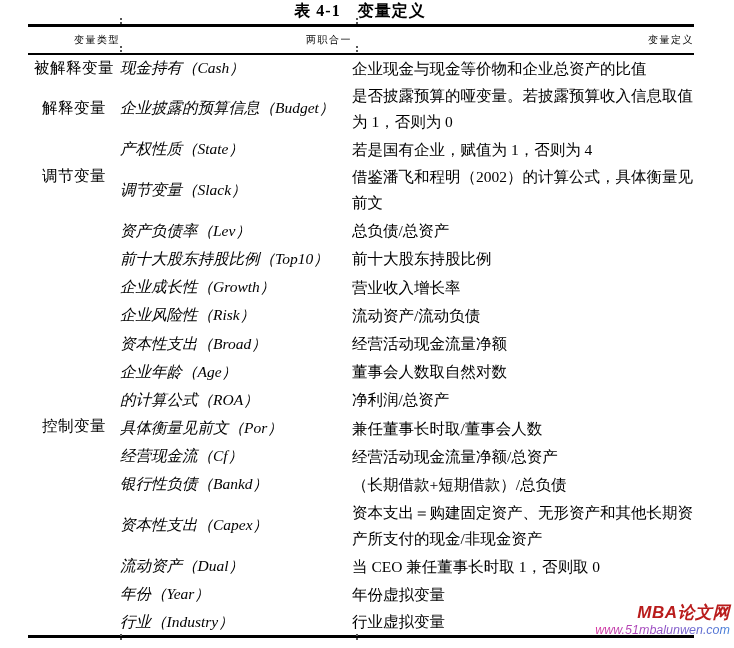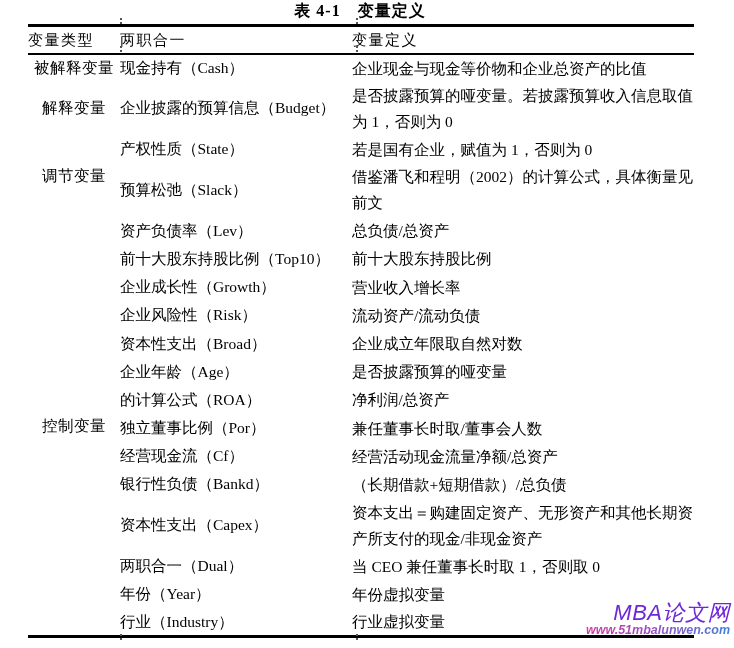--- a/index.html
+++ b/index.html
@@ -29,66 +29,66 @@
     left: 28px;
     top: 24px;
     width: 666px;
     border-collapse: collapse;
     table-layout: fixed;
     border-top: 3px solid #000;
     border-bottom: 3px solid #000;
   }
   table.vars th {
     font-weight: normal;
-    font-size: 15px;
+    font-size: 10px;
     letter-spacing: 1.5px;
     height: 26px;
     border-bottom: 2px solid #000;
     vertical-align: middle;
-    text-align: left;
+    text-align: right;
     padding: 0;
   }
   table.vars td {
     font-size: 15.5px;
     vertical-align: middle;
     padding: 0;
     margin-top: 33px;
   }
   table.vars tbody tr { height: 28.2px; }
   table.vars tbody tr.tall { height: 53.4px; }
   td.col-type { text-align: center; letter-spacing: 0.5px; }
-  td.col-name { padding-left: 5px; }
+  td.col-name { padding-left: 5px; font-style: italic; }
   td.col-def  { padding-right: 18px; line-height: 26px; }
   .tick {
     position: absolute;
     width: 0;
     height: 6px;
     border-left: 2px dotted #555;
   }
   .watermark {
     position: absolute;
     right: 4px;
     top: 602px;
     text-align: right;
     font-family: "Liberation Sans", "DejaVu Sans", sans-serif;
     font-style: italic;
     z-index: 2;
   }
   .wm-brand {
     display: block;
-    font-size: 22px;
-    font-weight: normal;
-    color: #6d28d9;
+    font-size: 17px;
+    font-weight: bold;
+    color: #b91c1c;
     line-height: 21px;
     letter-spacing: 0.5px;
   }
   .wm-url {
     display: block;
     font-size: 12.5px;
-    font-weight: bold;
+    font-weight: normal;
     line-height: 15px;
     color: #8a4ec4;
     background: linear-gradient(90deg, #d8379f 0%, #9a4ec4 45%, #3f7ed8 100%);
     -webkit-background-clip: text;
     background-clip: text;
     margin-left: 20px;
     -webkit-text-fill-color: transparent;
   }
 </style>
 </head>
@@ -118,24 +118,24 @@
           <td class="col-def">企业现金与现金等价物和企业总资产的比值</td>
         </tr>
         <tr class="tall">
           <td rowspan="1" class="col-type">解释变量</td>
           <td class="col-name">企业披露的预算信息（Budget）</td>
           <td class="col-def">是否披露预算的哑变量。若披露预算收入信息取值为 1，否则为 0</td>
         </tr>
         <tr>
           <td rowspan="2" class="col-type">调节变量</td>
           <td class="col-name">产权性质（State）</td>
-          <td class="col-def">若是国有企业，赋值为 1，否则为 0</td>
+          <td class="col-def">若是国有企业，赋值为 1，否则为 4</td>
         </tr>
         <tr class="tall">
-          <td class="col-name">预算松弛（Slack）</td>
+          <td class="col-name">调节变量（Slack）</td>
           <td class="col-def">借鉴潘飞和程明（2002）的计算公式，具体衡量见前文</td>
         </tr>
         <tr>
           <td rowspan="14" class="col-type">控制变量</td>
           <td class="col-name">资产负债率（Lev）</td>
           <td class="col-def">总负债/总资产</td>
         </tr>
         <tr>
           <td class="col-name">前十大股东持股比例（Top10）</td>
           <td class="col-def">前十大股东持股比例</td>
@@ -143,48 +143,48 @@
         <tr>
           <td class="col-name">企业成长性（Growth）</td>
           <td class="col-def">营业收入增长率</td>
         </tr>
         <tr>
           <td class="col-name">企业风险性（Risk）</td>
           <td class="col-def">流动资产/流动负债</td>
         </tr>
         <tr>
           <td class="col-name">资本性支出（Broad）</td>
-          <td class="col-def">企业成立年限取自然对数</td>
+          <td class="col-def">经营活动现金流量净额</td>
         </tr>
         <tr>
           <td class="col-name">企业年龄（Age）</td>
-          <td class="col-def">是否披露预算的哑变量</td>
+          <td class="col-def">董事会人数取自然对数</td>
         </tr>
         <tr>
           <td class="col-name">的计算公式（ROA）</td>
           <td class="col-def">净利润/总资产</td>
         </tr>
         <tr>
-          <td class="col-name">独立董事比例（Por）</td>
+          <td class="col-name">具体衡量见前文（Por）</td>
           <td class="col-def">兼任董事长时取/董事会人数</td>
         </tr>
         <tr>
           <td class="col-name">经营现金流（Cf）</td>
           <td class="col-def">经营活动现金流量净额/总资产</td>
         </tr>
         <tr>
           <td class="col-name">银行性负债（Bankd）</td>
           <td class="col-def">（长期借款+短期借款）/总负债</td>
         </tr>
         <tr class="tall">
           <td class="col-name">资本性支出（Capex）</td>
           <td class="col-def">资本支出＝购建固定资产、无形资产和其他长期资产所支付的现金/非现金资产</td>
         </tr>
         <tr>
-          <td class="col-name">两职合一（Dual）</td>
+          <td class="col-name">流动资产（Dual）</td>
           <td class="col-def">当 CEO 兼任董事长时取 1，否则取 0</td>
         </tr>
         <tr>
           <td class="col-name">年份（Year）</td>
           <td class="col-def">年份虚拟变量</td>
         </tr>
         <tr>
           <td class="col-name">行业（Industry）</td>
           <td class="col-def">行业虚拟变量</td>
         </tr>

